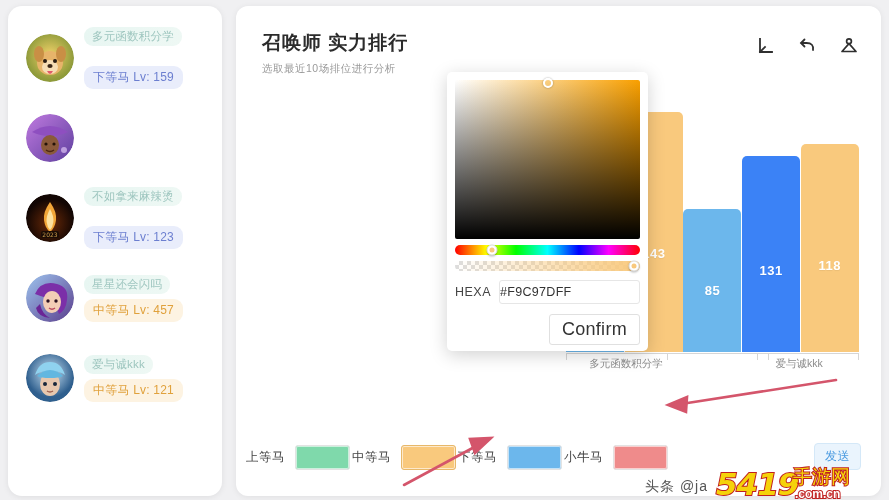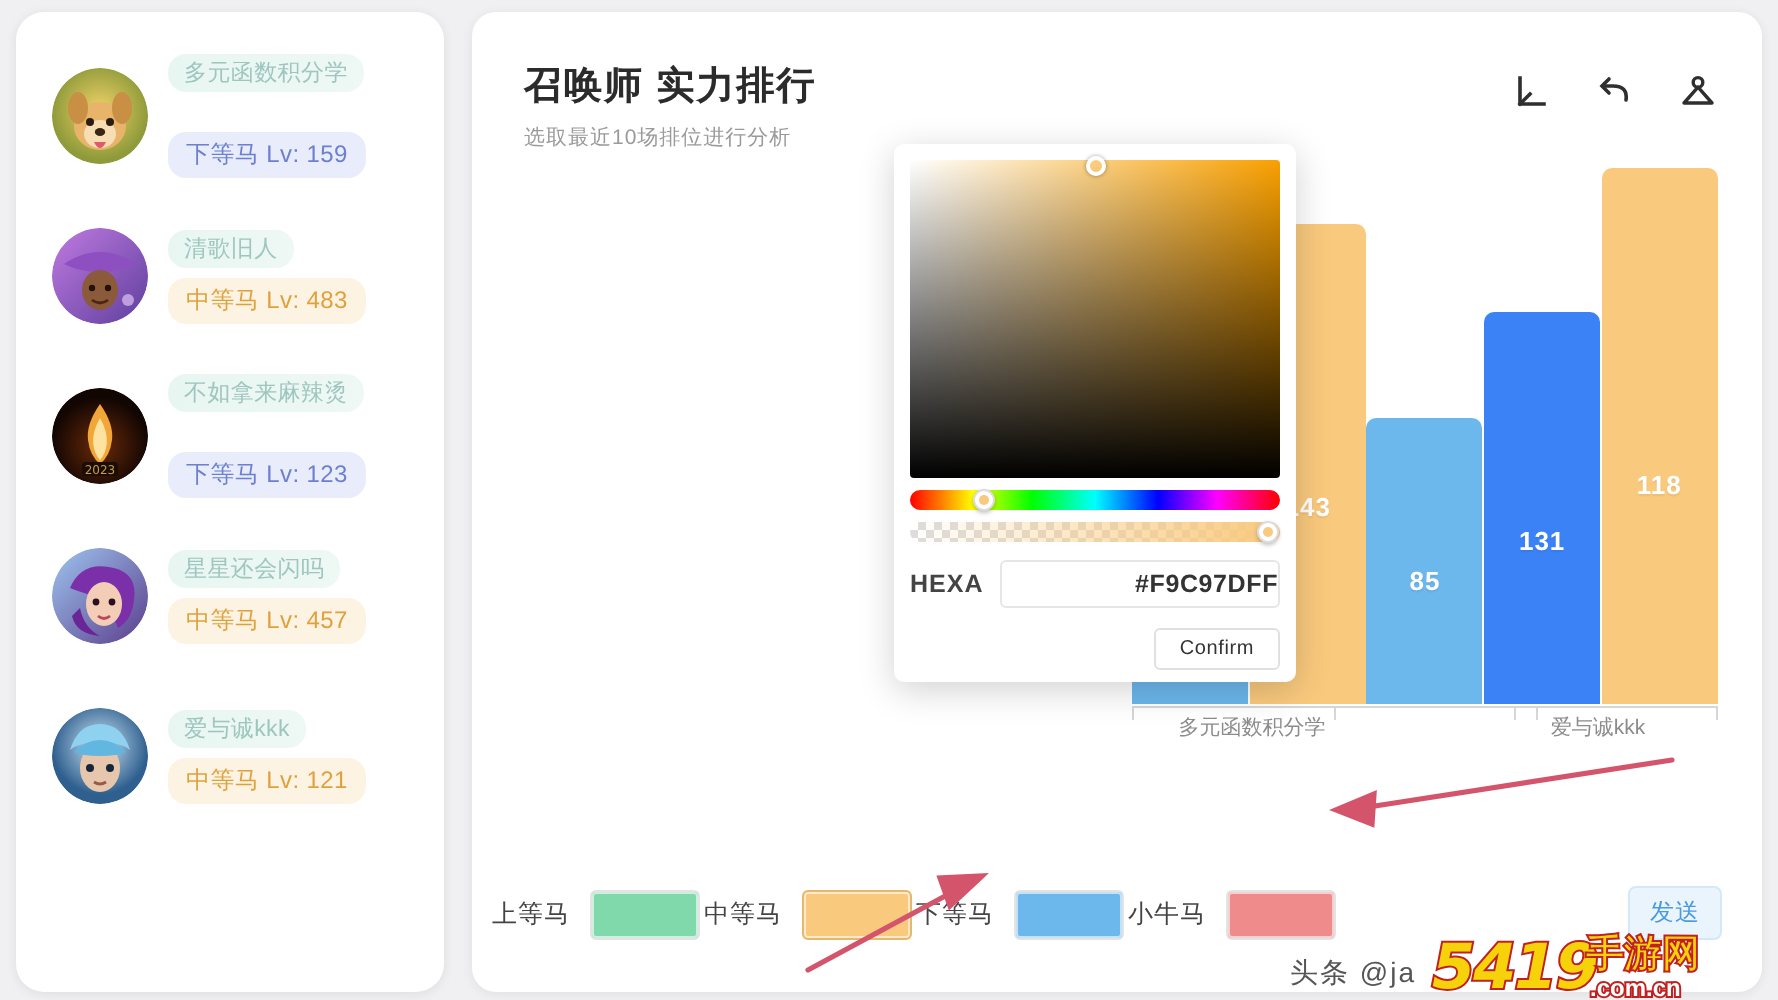--- a/index.html
+++ b/index.html
@@ -146,30 +146,30 @@
       linear-gradient(to right, rgba(249,201,125,0), rgba(249,201,125,1)),
       repeating-conic-gradient(#ddd 0% 25%, #fff 0% 50%);
     background-size: 100% 100%, 8px 8px;
   }
   .slider-knob {
     position:absolute; top:50%; width:11px; height:11px; border-radius:50%;
     background:#fff; border:1px solid #ddd; transform:translate(-50%,-50%);
     box-shadow:0 1px 2px rgba(0,0,0,.25);
   }
   .slider-knob i { display:block; width:5px; height:5px; border-radius:50%; margin:2px; }
-  .hexa-row { margin-top:9px; display:flex; align-items:center; gap:8px;font-weight:bold; }
+  .hexa-row { margin-top:9px; display:flex; align-items:center; gap:8px; }
   .hexa-label { font-size:12.5px; color:#444; letter-spacing:.5px; }
   .hexa-input {
     flex:1; height:24px; border:1px solid #e6e6e6; border-radius:3px;
-    font-size:12.5px; color:#333; text-align:right; line-height:22px;
+    font-size:12.5px; color:#333; text-align:left; line-height:22px;
     background:#fff; letter-spacing:.3px;
   }
   .confirm-row { margin-top:10px; display:flex; justify-content:flex-end; }
   .confirm-btn {
-    font-size:10px; color:#333; background:#fff;
+    font-size:18px; color:#333; background:#fff;
     border:1px solid #e0e0e0; border-radius:3px;
     padding:4px 12px; cursor:pointer; letter-spacing:.3px;
   }
 
   
   .anno { position:absolute; inset:0; pointer-events:none; z-index:40; }
 
   
   .watermark {
     position:absolute; left:645px; bottom:4px; z-index:45;
@@ -237,24 +237,20 @@
               </linearGradient>
             </defs>
           <circle cx="24" cy="24" r="24" fill="url(#g2)"></circle>
           <path d="M6 18 q18 -12 36 0 q-8 4 -18 4 q-10 0 -18 -4z" fill="#8e4fc0"></path>
           <ellipse cx="24" cy="31" rx="9" ry="10" fill="#8a5a3a"></ellipse>
           <circle cx="20" cy="30" r="1.6" fill="#241208"></circle>
           <circle cx="28" cy="30" r="1.6" fill="#241208"></circle>
           <path d="M20 36 q4 3 8 0" stroke="#4a2414" stroke-width="1.4" fill="none"></path>
           <circle cx="38" cy="36" r="3" fill="#efd7ff" opacity=".6"></circle>
         </svg>
-      </div>
-      <div class="pinfo">
-        <span class="pname">清歌旧人</span>
-        <span class="plevel orange">中等马 Lv: 483</span>
       </div>
     </div>
 
     <div class="player">
       <div class="avatar">
         <svg viewBox="0 0 48 48" width="48" height="48">
           <defs>
               <radialGradient id="g3" cx="50%" cy="60%">
                 <stop offset="0%" stop-color="#6b2a08"></stop>
                 <stop offset="100%" stop-color="#120603"></stop>
@@ -368,21 +364,21 @@
           <div class="bar" style="height:143px;background:#6cb7ec;">
             <span class="val">85</span>
           </div>
         </div>
         <div class="bar-slot">
           <div class="bar" style="height:196px;background:#3b82f6;">
             <span class="val">131</span>
           </div>
         </div>
         <div class="bar-slot">
-          <div class="bar" style="height:268px;background:#f9c97d;">
+          <div class="bar" style="height:208px;background:#f9c97d;">
             <span class="val">118</span>
           </div>
         </div>
       </div>
 
       <div class="axis-line"></div>
       <div class="axis-tick" style="left:330px;"></div>
       <div class="axis-tick" style="left:431px;"></div>
       <div class="axis-tick" style="left:532px;"></div>
       <div class="axis-tick" style="right:123px;"></div>

